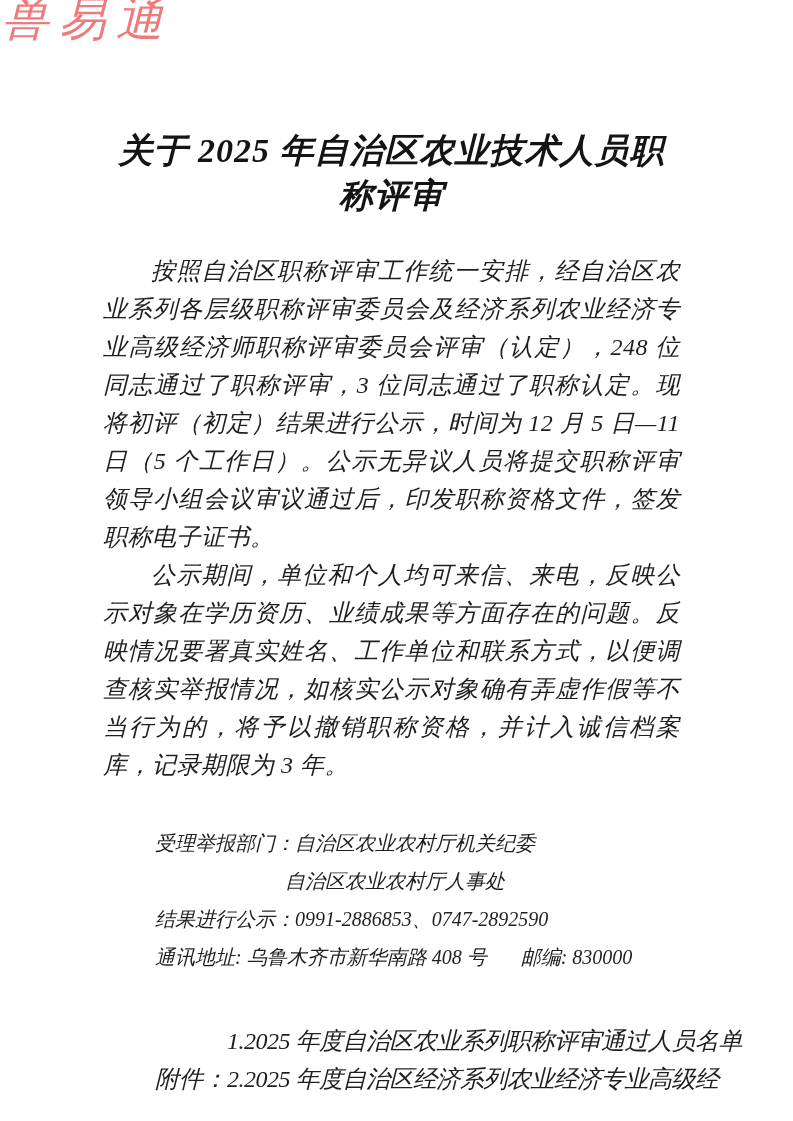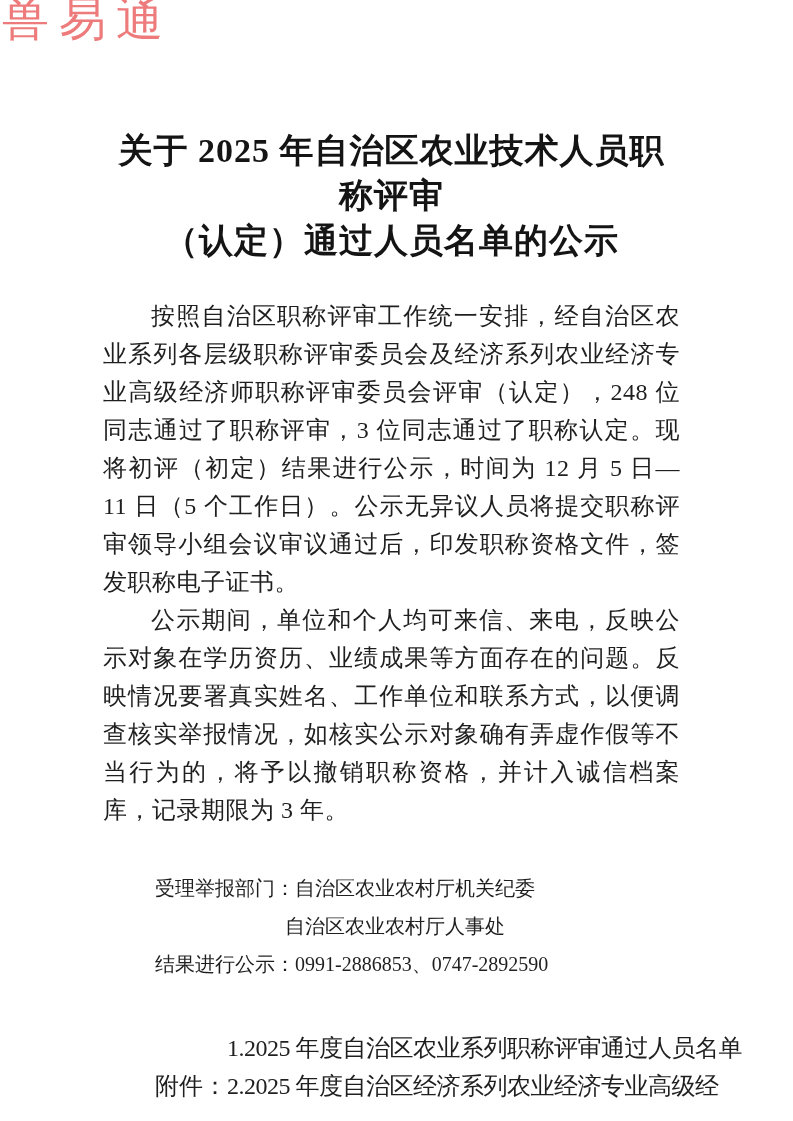--- a/index.html
+++ b/index.html
@@ -8,20 +8,21 @@
     background: #ffffff;
   }
   .page {
     position: relative;
     width: 783px;
     height: 1121px;
     background: var(--page-bg, #ffffff);
     overflow: hidden;
     font-family: "Liberation Serif", "DejaVu Serif", serif;
     color: var(--ink, #1f1f1f);
+    font-style: italic;
   }
   .watermark {
     position: absolute;
     top: -6px;
     left: 2px;
     font-size: 47px;
     line-height: 1.1;
     letter-spacing: 10px;
     color: var(--watermark-pink, #ee7b7b);
     font-weight: 400;
@@ -84,37 +85,39 @@
 <body>
 
 <div class="page">
 
   <div class="watermark">兽易通</div>
 
   <div class="content">
 
     <h1 class="doc-title">
       <span>关于 2025 年自治区农业技术人员职称评审</span><br>
-      <span>（认定）通过人员名单的公示</span>
     </h1>
 
     <p class="para">按照自治区职称评审工作统一安排，经自治区农业系列各层级职称评审委员会及经济系列农业经济专业高级经济师职称评审委员会评审（认定），248 位同志通过了职称评审，3 位同志通过了职称认定。现将初评（初定）结果进行公示，时间为 12 月 5 日—11 日（5 个工作日）。公示无异议人员将提交职称评审领导小组会议审议通过后，印发职称资格文件，签发职称电子证书。</p>
 
     <p class="para">公示期间，单位和个人均可来信、来电，反映公示对象在学历资历、业绩成果等方面存在的问题。反映情况要署真实姓名、工作单位和联系方式，以便调查核实举报情况，如核实公示对象确有弄虚作假等不当行为的，将予以撤销职称资格，并计入诚信档案库，记录期限为 3 年。</p>
 
     <div class="contact">
       <div class="contact-row">
         <span>受理举报部门：</span><span>自治区农业农村厅机关纪委</span>
       </div>
       <div class="contact-row cont">
         <span>自治区农业农村厅人事处</span>
       </div>
       <div class="contact-row">
         <span>结果进行公示：</span><span>0991-2886853、0747-2892590</span>
       </div>
+      <div class="contact-row">
+        <span>通讯地址: </span><span>乌鲁木齐市新华南路 408 号</span><span class="postcode-group"><span>邮编: </span><span>830000</span></span>
+      </div>
     </div>
 
     <div class="attachments">
       <span class="att-label">附件：</span>
       <div class="att-items">
         <div class="att-item">1.2025 年度自治区农业系列职称评审通过人员名单</div>
         <div class="att-item">2.2025 年度自治区经济系列农业经济专业高级经</div>
       </div>
     </div>
 

